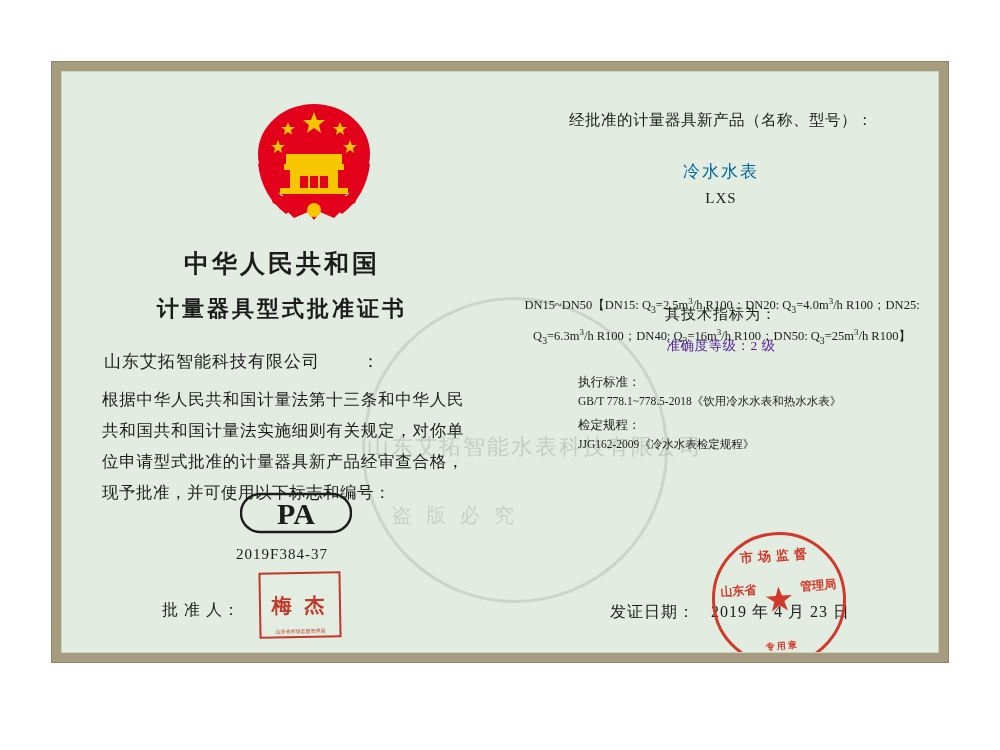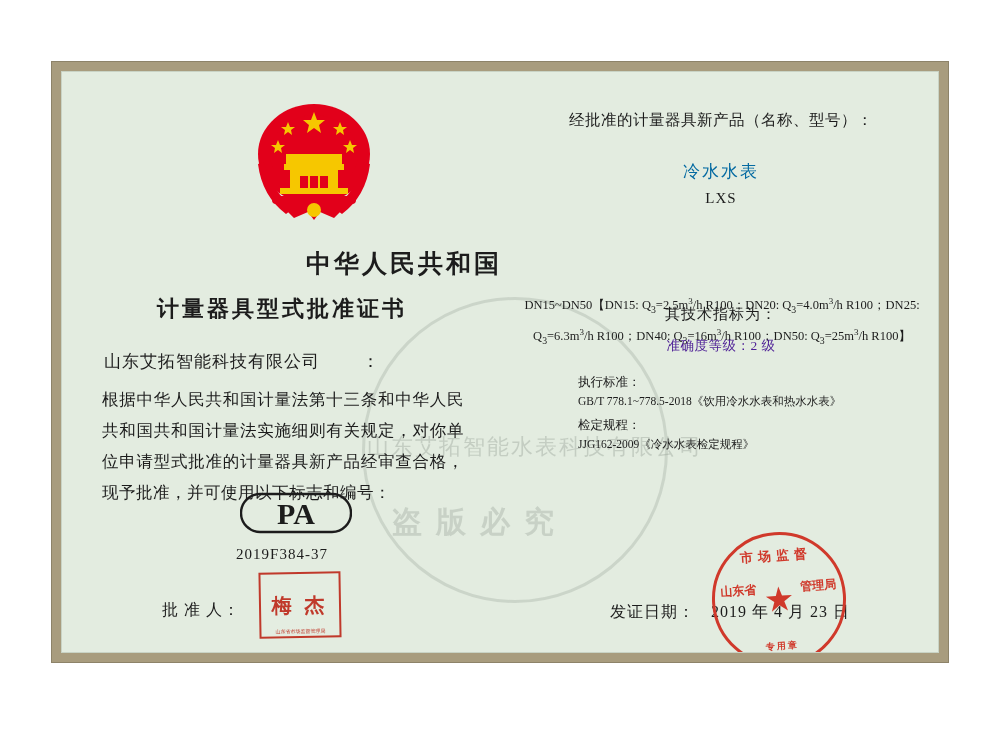--- a/index.html
+++ b/index.html
@@ -78,22 +78,22 @@
     top: 225px;
     width: 300px;
     height: 300px;
     border-radius: 50%;
     border: 3px solid rgba(150,160,150,0.30);
   }
   .wm-seal-text {
     position: absolute;
     left: 330px;
     top: 430px;
-    font-size: 30px;
-    font-weight: bold;
+    font-size: 20px;
+    font-weight: normal;
     color: rgba(150,160,150,0.35);
     white-space: nowrap;
     letter-spacing: 14px;
   }
 
   
   .left-col {
     position: absolute;
     left: 0;
     top: 0;
@@ -106,21 +106,21 @@
     left: 172px;
     top: 20px;
     width: 160px;
     height: 150px;
   }
   .title-cn {
     position: absolute;
     top: 175px;
     left: 0;
     width: 440px;
-    text-align: right;
+    text-align: center;
     font-family: "Liberation Serif", serif;
     font-size: 25px;
     font-weight: bold;
     color: #1c1c1c;
     letter-spacing: 3px;
   }
   .title-cn2 {
     position: absolute;
     top: 222px;
     left: 0;

